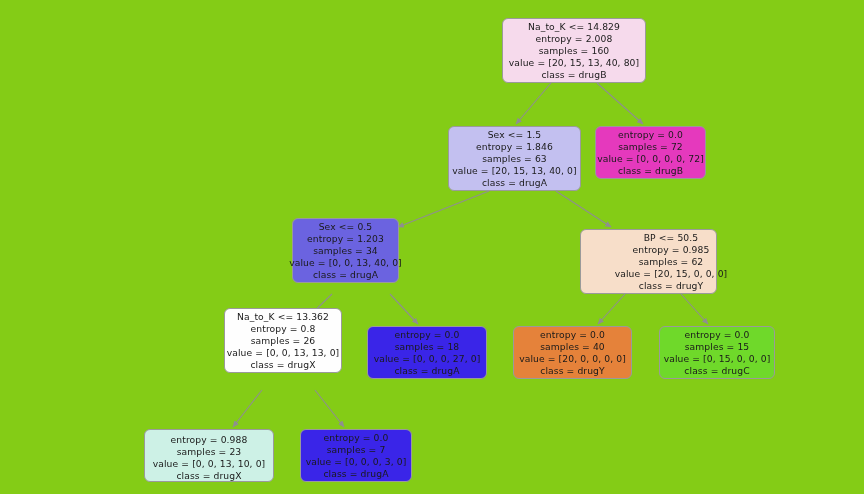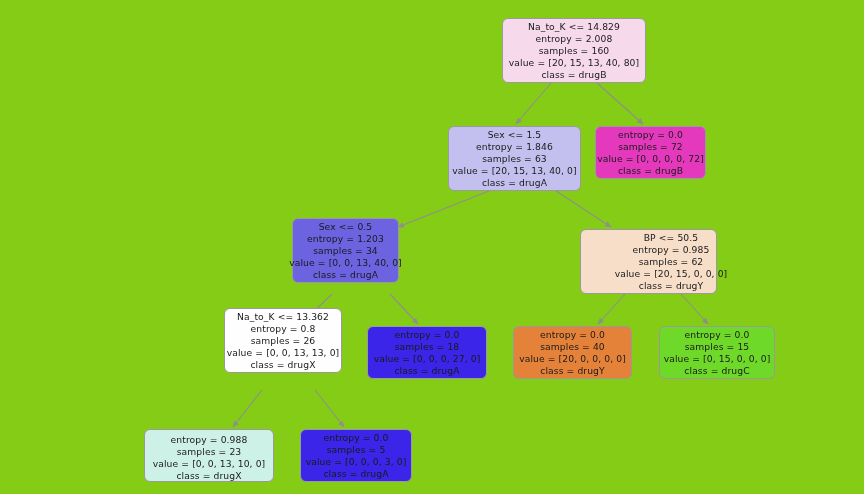--- a/index.html
+++ b/index.html
@@ -128,18 +128,18 @@
         <span class="ln">class = drugC</span>
       </div>
       <div class="node" style="left: 144px; top: 429px; width: 130px; height: 53px; background: rgb(205, 241, 230); border-color: rgb(154, 154, 154); color: rgb(26, 26, 26); justify-content: space-between;">
         <span class="ln">entropy = 0.988</span>
         <span class="ln">samples = 23</span>
         <span class="ln">value = [0, 0, 13, 10, 0]</span>
         <span class="ln">class = drugX</span>
       </div>
       <div class="node" style="left: 300px; top: 429px; width: 112px; height: 53px; background: rgb(58, 37, 232); border-color: rgb(154, 154, 154); color: rgb(26, 26, 26);">
         <span class="ln">entropy = 0.0</span>
-        <span class="ln">samples = 5</span>
+        <span class="ln">samples = 7</span>
         <span class="ln">value = [0, 0, 0, 3, 0]</span>
         <span class="ln">class = drugA</span>
       </div>
     </div>
 </div>
 
 </body></html>

